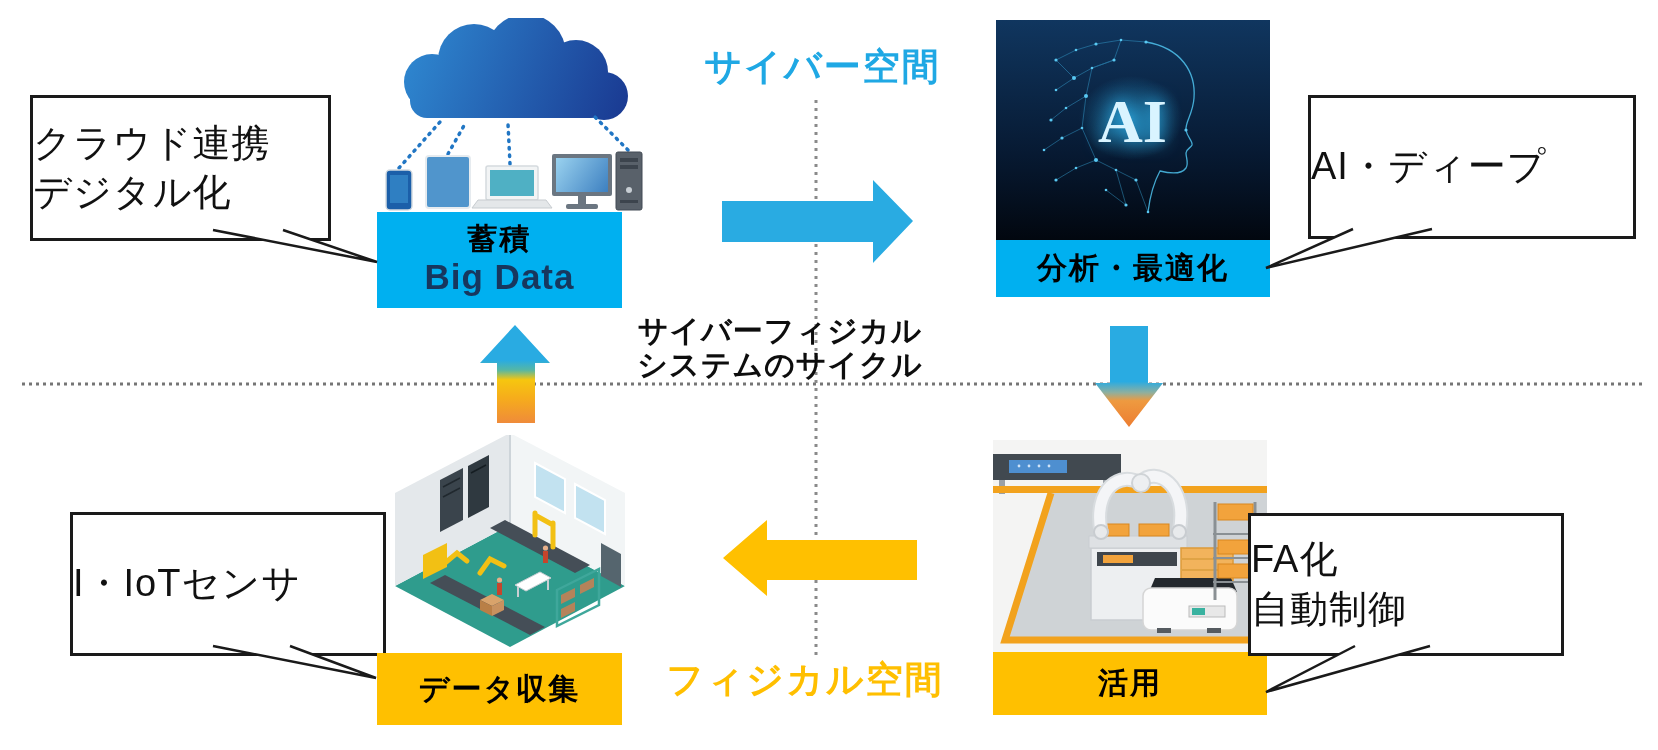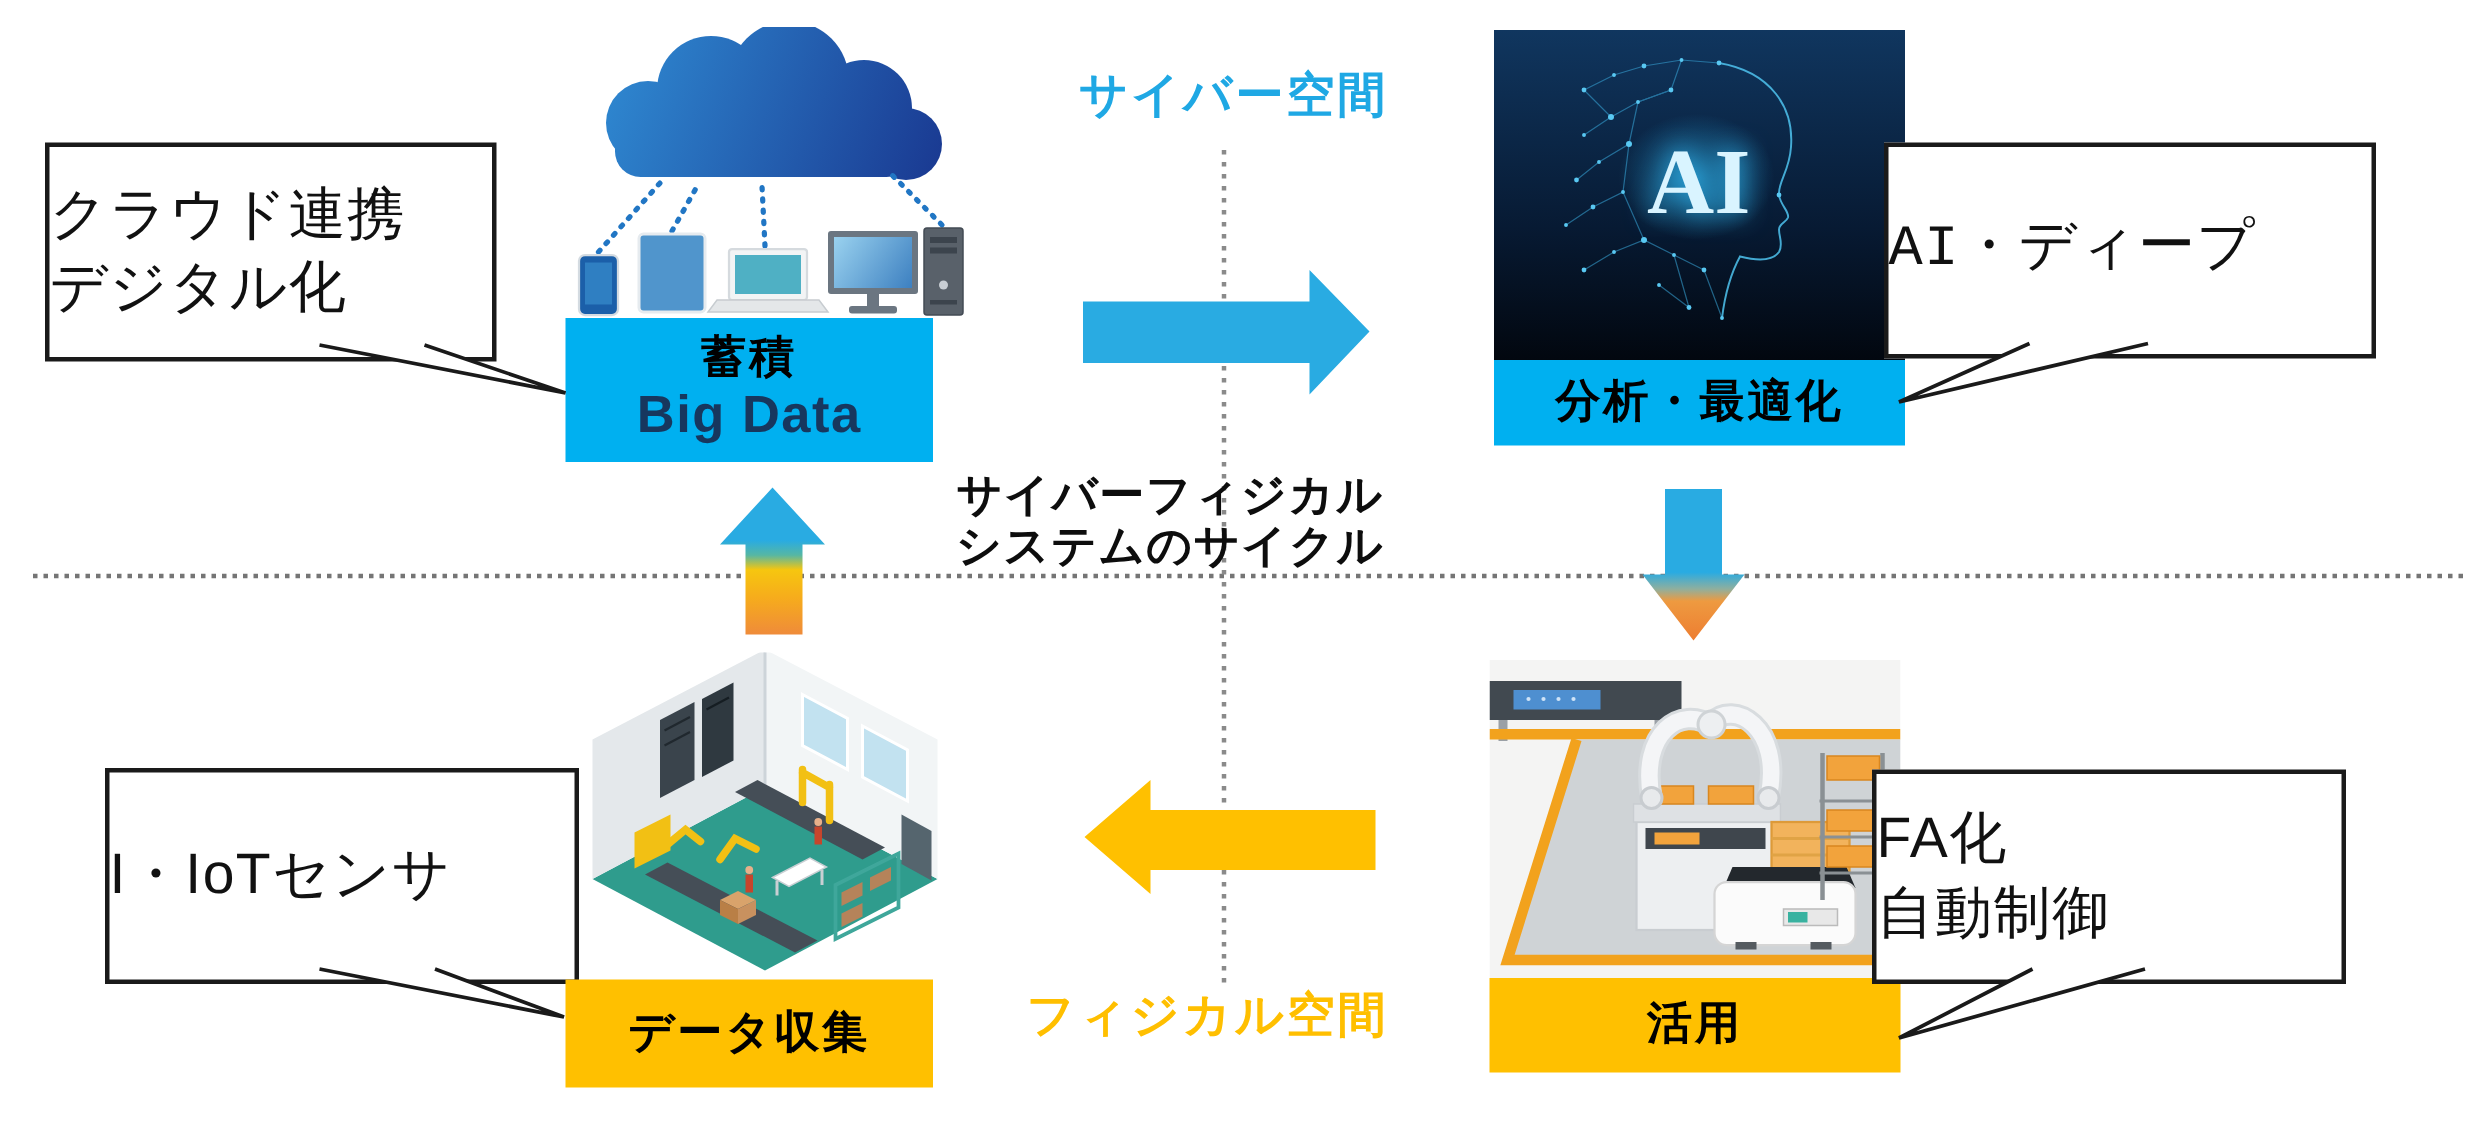--- a/index.html
+++ b/index.html
@@ -22,21 +22,21 @@
   }
   .bar{
     position:absolute;z-index:3;display:flex;flex-direction:column;align-items:center;
     justify-content:center;font-weight:bold;color:#000;text-align:center;
   }
   .bar.cyan{background:#00B0F0;}
   .bar.yellow{background:#FFC000;}
   .bar .t{font-size:30px;line-height:1.15;letter-spacing:2px;}
   .bar .s{font-size:35px;color:#17375E;line-height:1.2;letter-spacing:1px;}
   .space-label{
-    position:absolute;z-index:2;font-weight:800;font-size:32px;letter-spacing:2px;
+    position:absolute;z-index:2;font-weight:800;font-size:37px;letter-spacing:2px;
     text-align:center;
   }
   .space-label.cyber{color:#1FA8E4;}
   .space-label.physical{color:#FFBF00;}
   .center-title{
     position:absolute;z-index:2;text-align:center;font-weight:900;font-size:30px;
     line-height:1.12;color:#0d0d0d;letter-spacing:1px;
   }
   .img-box{position:absolute;z-index:2;}
 </style>
@@ -174,21 +174,21 @@
       </g>
       <ellipse cx="135" cy="98" rx="52" ry="42" fill="url(#aiGlow)"></ellipse>
       <text x="102" y="122" font-family="Liberation Serif, DejaVu Serif, serif" font-size="62" font-weight="bold" fill="#D9F4FF" style="filter:drop-shadow(0 0 9px #2FB6F0);">AI</text>
     </svg>
   </div>
 
   <div class="bar cyan" style="left:996px;top:240px;width:274px;height:57px;">
     <div class="t">分析・最適化</div>
   </div>
 
-  <div class="callout" style="left:1256px;top:95px;width:322px;height:138px;font-family:Liberation Mono, monospace;">
+  <div class="callout" style="left:1308px;top:95px;width:322px;height:138px;">
     <span>AI・ディープ</span>
   </div>
 
   <div class="callout" style="left:30px;top:512px;width:310px;height:138px;margin-left:40px;">
     <span>I・IoTセンサ</span>
   </div>
 
   <div class="img-box" style="left:385px;top:435px;">
     <svg width="250" height="218" viewBox="0 0 250 218">
       <polygon points="125,212 10,151 125,90 240,151" fill="#2F9C8D"></polygon>

